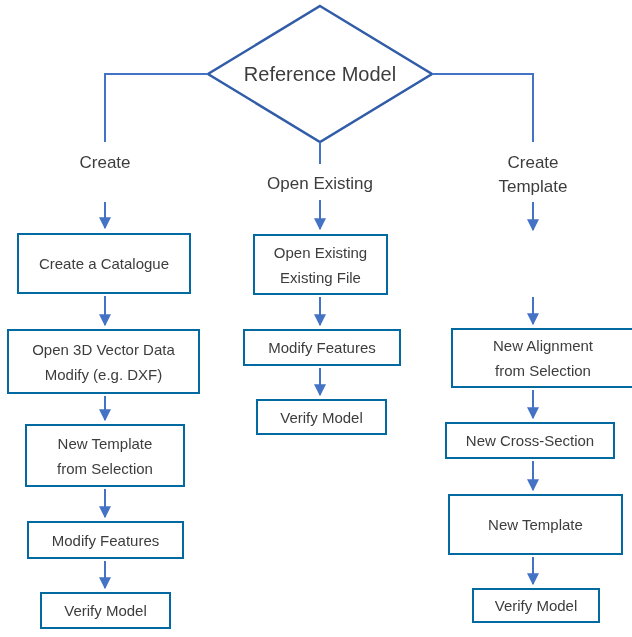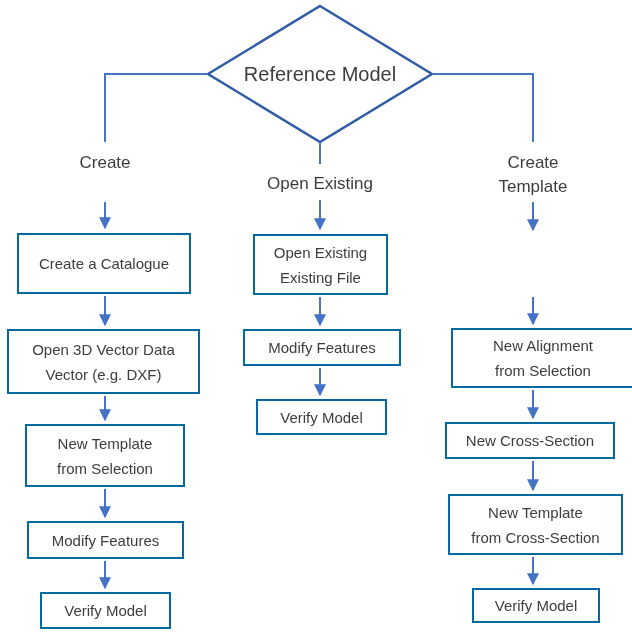--- a/index.html
+++ b/index.html
@@ -89,21 +89,21 @@
   <div class="branch-label" style="left:40px; top:151px; width:130px;">
     <span class="ln">Create</span>
   </div>
 
   <div class="box" style="left:17px; top:233px; width:174px; height:61px;">
     <span class="ln">Create a Catalogue</span>
   </div>
 
   <div class="box" style="left:7px; top:329px; width:193px; height:65px;justify-content:center;">
     <span class="ln">Open 3D Vector Data</span>
-    <span class="ln">Vector (e.g. DXF)</span>
+    <span class="ln">Modify (e.g. DXF)</span>
   </div>
 
   <div class="box" style="left:25px; top:424px; width:160px; height:63px;">
     <span class="ln">New Template</span>
     <span class="ln">from Selection</span>
   </div>
 
   <div class="box" style="left:27px; top:521px; width:157px; height:38px;">
     <span class="ln">Modify Features</span>
   </div>
@@ -139,20 +139,19 @@
     <span class="ln">New Alignment</span>
     <span class="ln">from Selection</span>
   </div>
 
   <div class="box" style="left:445px; top:422px; width:170px; height:37px;">
     <span class="ln">New Cross-Section</span>
   </div>
 
   <div class="box" style="left:448px; top:494px; width:175px; height:61px;">
     <span class="ln">New Template</span>
-    <span class="ln">from Cross-Section</span>
   </div>
 
   <div class="box" style="left:472px; top:588px; width:128px; height:35px;">
     <span class="ln">Verify Model</span>
   </div>
 
 </div>
 
 </body></html>

